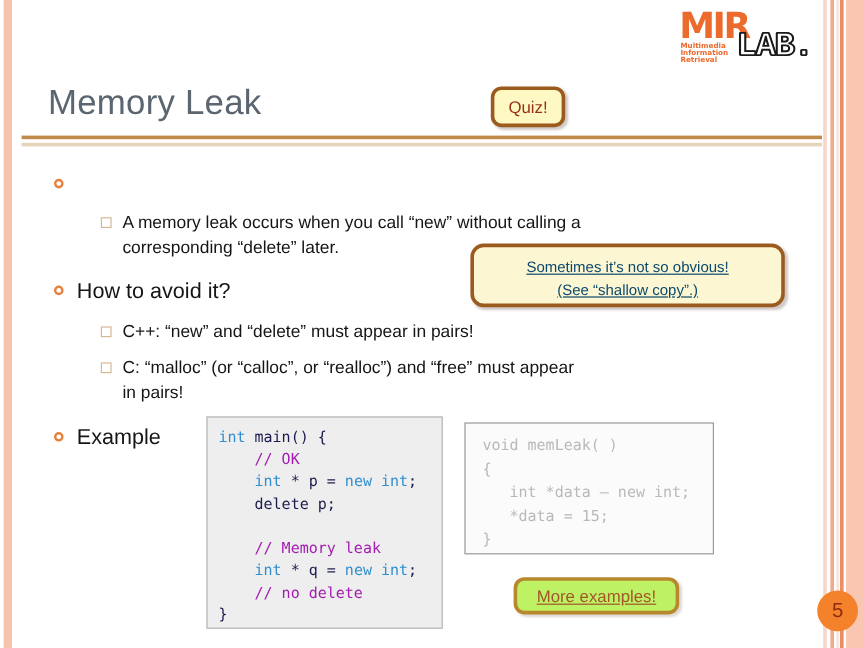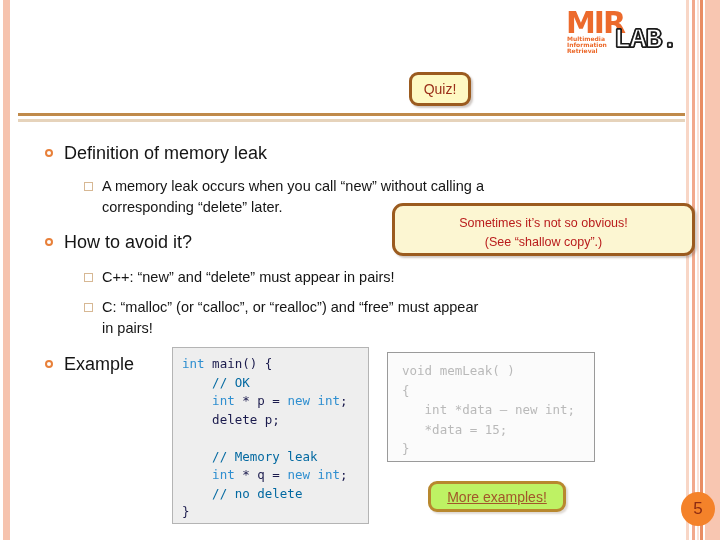--- a/index.html
+++ b/index.html
@@ -155,32 +155,33 @@
     margin-right: 9px;
     vertical-align: 0px;
   }
   .b2 .cont { display: block; padding-left: 18px; }
 
   
   .callout {
     position: absolute;
     left: 392px;
     top: 203px;
-    width: 303px;
+    width: 262px;
     height: 53px;
     background: #fcf6d2;
     border: 3px solid #9b5b1f;
     border-radius: 11px;
     box-sizing: border-box;
     text-align: center;
     font-size: 12.5px;
-    color: #b91c1c;
+    color: #0c4a6e;
     padding-top: 8px;
     line-height: 19px;
     box-shadow: 2px 2px 2px rgba(120,100,90,0.35);
+    text-decoration: underline;
   }
 
   
   .code {
     position: absolute;
     font-family: "DejaVu Sans Mono", monospace;
     white-space: pre;
     box-sizing: border-box;
   }
   .code-a {
@@ -189,21 +190,21 @@
     width: 197px;
     height: 177px;
     background: #eeeeee;
     border: 1px solid #b4b4b4;
     padding: 7px 0 0 9px;
     font-size: 12.5px;
     line-height: 18.5px;
     color: #1b1b4d;
   }
   .code-a .kw  { color: #2f8fd0; margin-top: 30px; }
-  .code-a .cm  { color: #0369a1; }
+  .code-a .cm  { color: #a21caf; }
   .code-b {
     left: 387px;
     top: 352px;
     width: 208px;
     height: 110px;
     background: #fbfbfb;
     border: 1px solid #9a9a9a;
     padding: 8px 0 0 14px;
     font-size: 12.5px;
     line-height: 19.5px;
@@ -259,27 +260,28 @@
   <div class="stripe stripe-r5"></div>
 
   <div class="logo">
     <div class="logo-mir">MIR</div>
     <div class="logo-sub" style="white-space:pre-line;">Multimedia
 Information
 Retrieval</div>
     <div class="logo-lab">LAB.</div>
   </div>
 
+  <div class="title">Memory Leak</div>
   <div class="rule-top"></div>
   <div class="rule-bottom"></div>
 
   <div class="quiz-badge">Quiz!</div>
 
   <div class="b1" style="left:45px; top:143px;">
-    <span class="mark"></span><span>Definition of memory leak</span>
+    <span class="mark"></span>
   </div>
 
   <div class="b2" style="left:84px; top:176px; width:560px;">
     <span class="mark"></span><span>A memory leak occurs when you call “new” without calling a</span>
     <span class="cont">corresponding “delete” later.</span>
   </div>
 
   <div class="b1" style="left:45px; top:232px;">
     <span class="mark"></span><span>How to avoid it?</span>
   </div>

